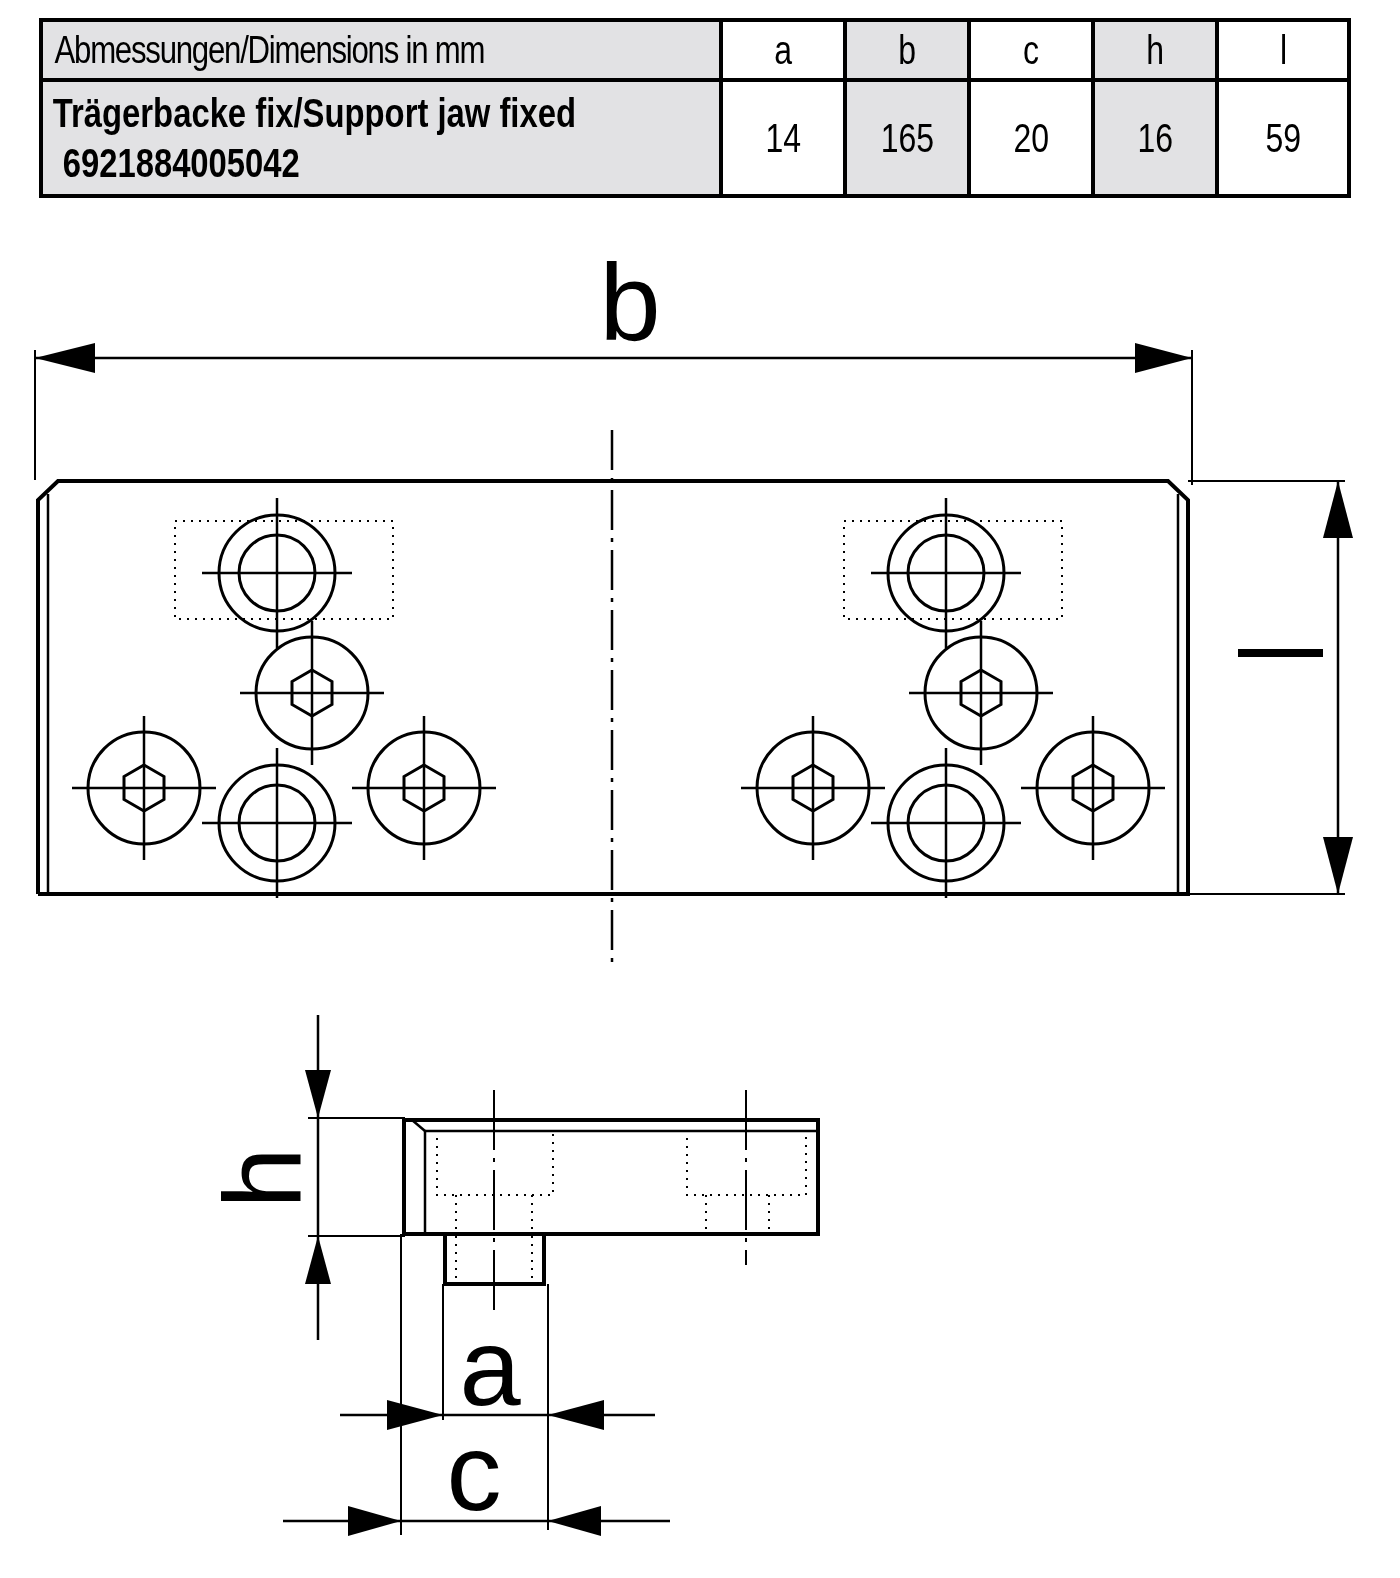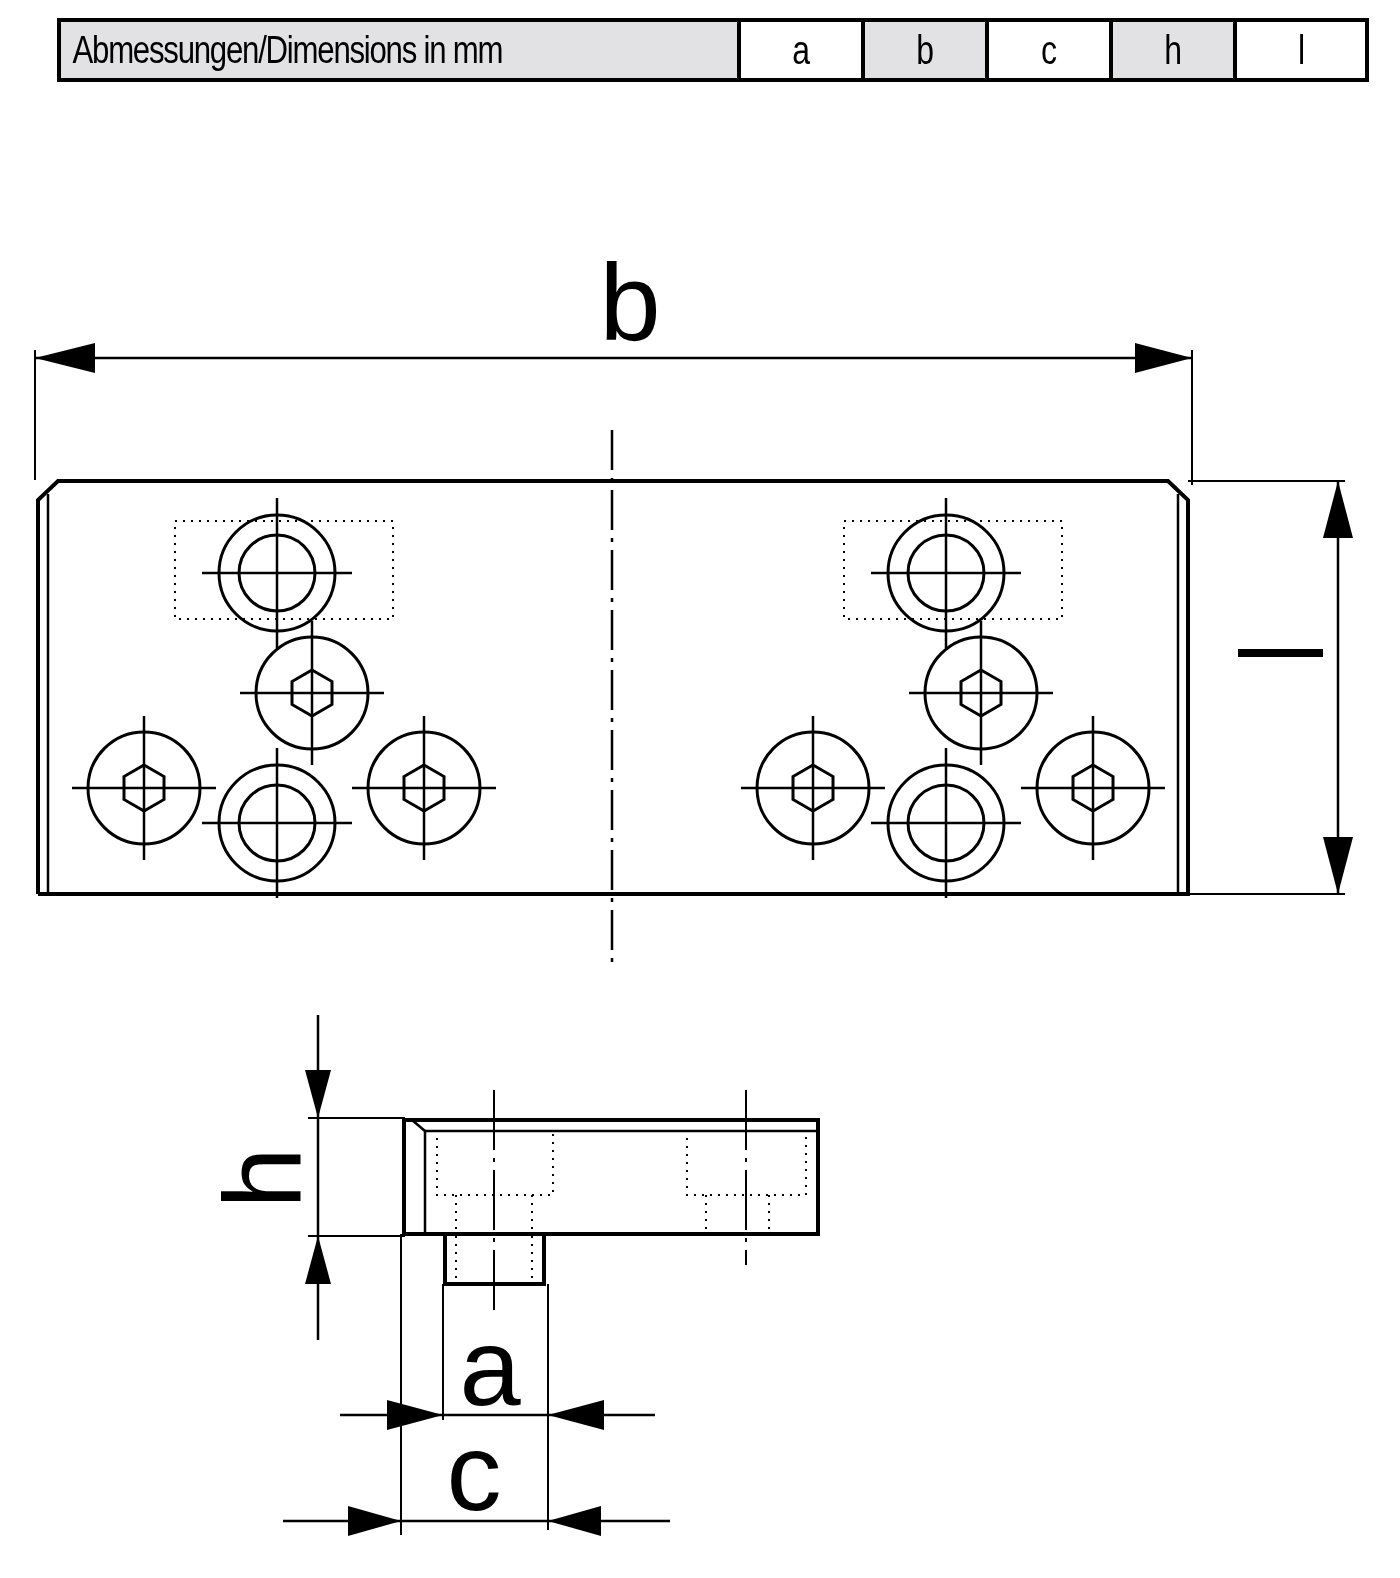--- a/index.html
+++ b/index.html
@@ -1,18 +1,18 @@
 <!DOCTYPE html>
 <html><head>
 <meta charset="utf-8">
 <style>
   html, body { margin: 0; padding: 0; background: #ffffff; }
   body { width: 1400px; height: 1578px; position: relative; overflow: hidden;
          font-family: "Liberation Sans", "DejaVu Sans", sans-serif; color: #000; }
-  .dim-table { position: absolute; left: 57px; top: 18px; border-collapse: collapse;
+  .dim-table { position: absolute; left: 39px; top: 18px; border-collapse: collapse;
                table-layout: fixed; }
   .dim-table td { border: 4px solid #000; padding: 0; vertical-align: middle; }
   .hdr td { height: 56px; }
   .val td { height: 112px; }
   .c-desc { width: 676px; background: #e2e2e4; }
   .c-a { width: 120px; background: #ffffff; }
   .c-b { width: 120px; background: #e2e2e4; }
   .c-c { width: 120px; background: #ffffff; }
   .c-h { width: 120px; background: #e2e2e4; }
   .c-l { width: 128px; background: #ffffff; }
@@ -35,20 +35,31 @@
   <tbody>
       <tr class="hdr">
     <td class="c-desc">
           <span>Abmessungen/Dimensions in mm</span>
         </td>
     <td class="c-a colhdr"><span>a</span></td>
     <td class="c-b colhdr"><span>b</span></td>
     <td class="c-c colhdr"><span>c</span></td>
     <td class="c-h colhdr"><span>h</span></td>
     <td class="c-l colhdr"><span>l</span></td>
+  </tr>
+  <tr class="val">
+    <td class="c-desc">
+      <span>Trägerbacke fix/Support jaw fixed</span>
+      <span class="code">6921884005042</span>
+    </td>
+    <td class="c-a colval"><span>14</span></td>
+    <td class="c-b colval"><span>165</span></td>
+    <td class="c-c colval"><span>20</span></td>
+    <td class="c-h colval"><span>16</span></td>
+    <td class="c-l colval"><span>59</span></td>
   </tr>
 </tbody>
   </table>
 
 <svg class="drawing" width="1400" height="1578" viewBox="0 0 1400 1578">
   <defs>
     <g id="cb-hole">
       <circle cx="0" cy="0" r="58" fill="none" stroke="#000" stroke-width="3"></circle>
       <circle cx="0" cy="0" r="38" fill="none" stroke="#000" stroke-width="3"></circle>
       <line x1="-75" y1="0" x2="75" y2="0" stroke="#000" stroke-width="2.5"></line>

